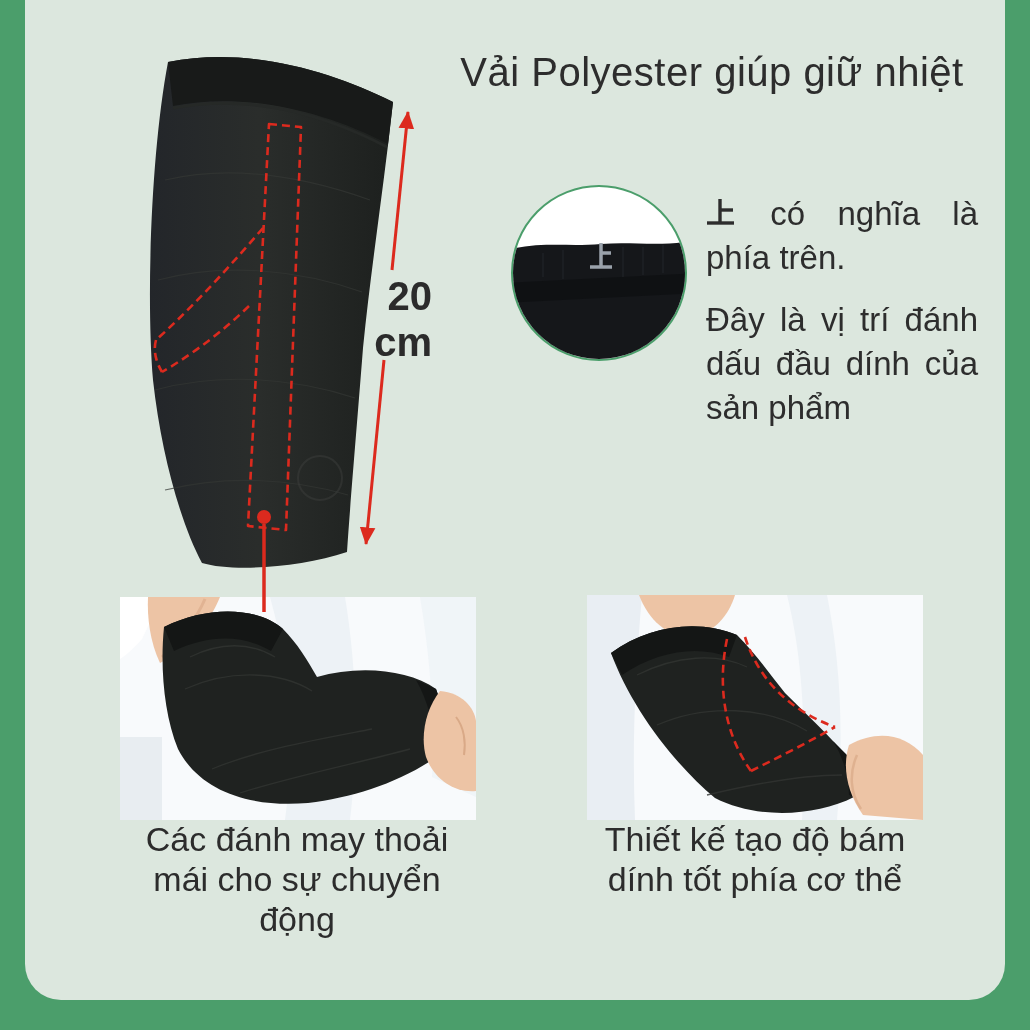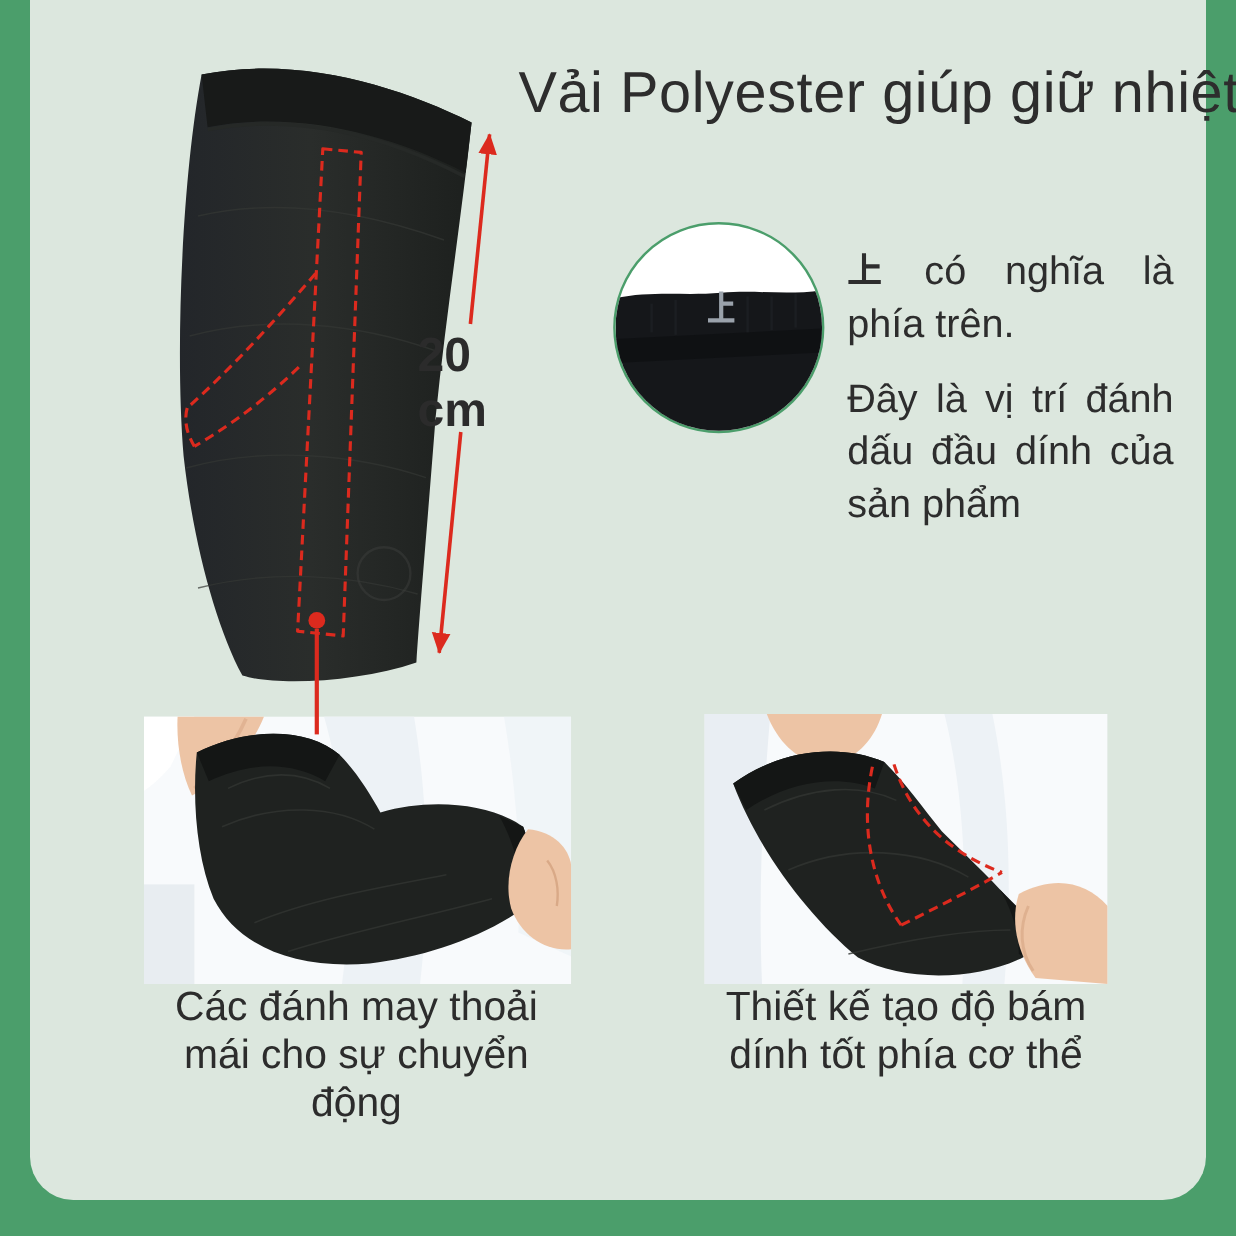--- a/index.html
+++ b/index.html
@@ -9,38 +9,38 @@
     font-family:"Liberation Sans","DejaVu Sans",sans-serif;
     color:#2d2d2d;
   }
   .abs{position:absolute;}
   .panel{
     left:25px;top:0;width:980px;height:1000px;
     background:#dce7de;border-radius:0 0 36px 36px;
   }
   .page-title{
     left:432px;top:50px;width:560px;
-    font-size:48px;font-weight:500;text-align:center;white-space:nowrap;
+    font-size:40px;font-weight:500;text-align:center;white-space:nowrap;
     letter-spacing:0.5px;z-index:6;
   }
   .measure-label{
-    left:348px;top:274px;width:84px;text-align:left;z-index:6;
+    left:348px;top:274px;width:84px;text-align:right;z-index:6;
     font-size:40px;font-weight:600;line-height:1.14;color:#2b2b2b;
   }
   .measure-label div{display:block;}
   .inset-circle{
     left:511px;top:185px;width:176px;height:176px;border-radius:50%;
     background:#ffffff;border:2px solid #4b9e6b;overflow:hidden;z-index:4;
     box-sizing:border-box;
   }
   .inset-note{
     left:706px;top:192px;width:272px;z-index:6;
     font-size:33px;font-weight:500;line-height:44px;text-align:justify;
   }
-  .inset-note p{margin:12px 0 18px 0;}
+  .inset-note p{margin:0 0 18px 0;}
   .inset-note p:last-child{margin:0;}
   .shang-inline{display:inline-block;width:32px;height:30px;vertical-align:-3px;}
   .caption{
     top:820px;z-index:6;text-align:center;
     font-size:34px;font-weight:500;line-height:1.17;color:#2c2c2c;
   }
   .caption-left{left:137px;width:320px;}
   .caption-right{left:595px;width:320px;}
   .photo{z-index:2;}
   .photo-left{left:120px;top:597px;width:356px;height:223px;}

